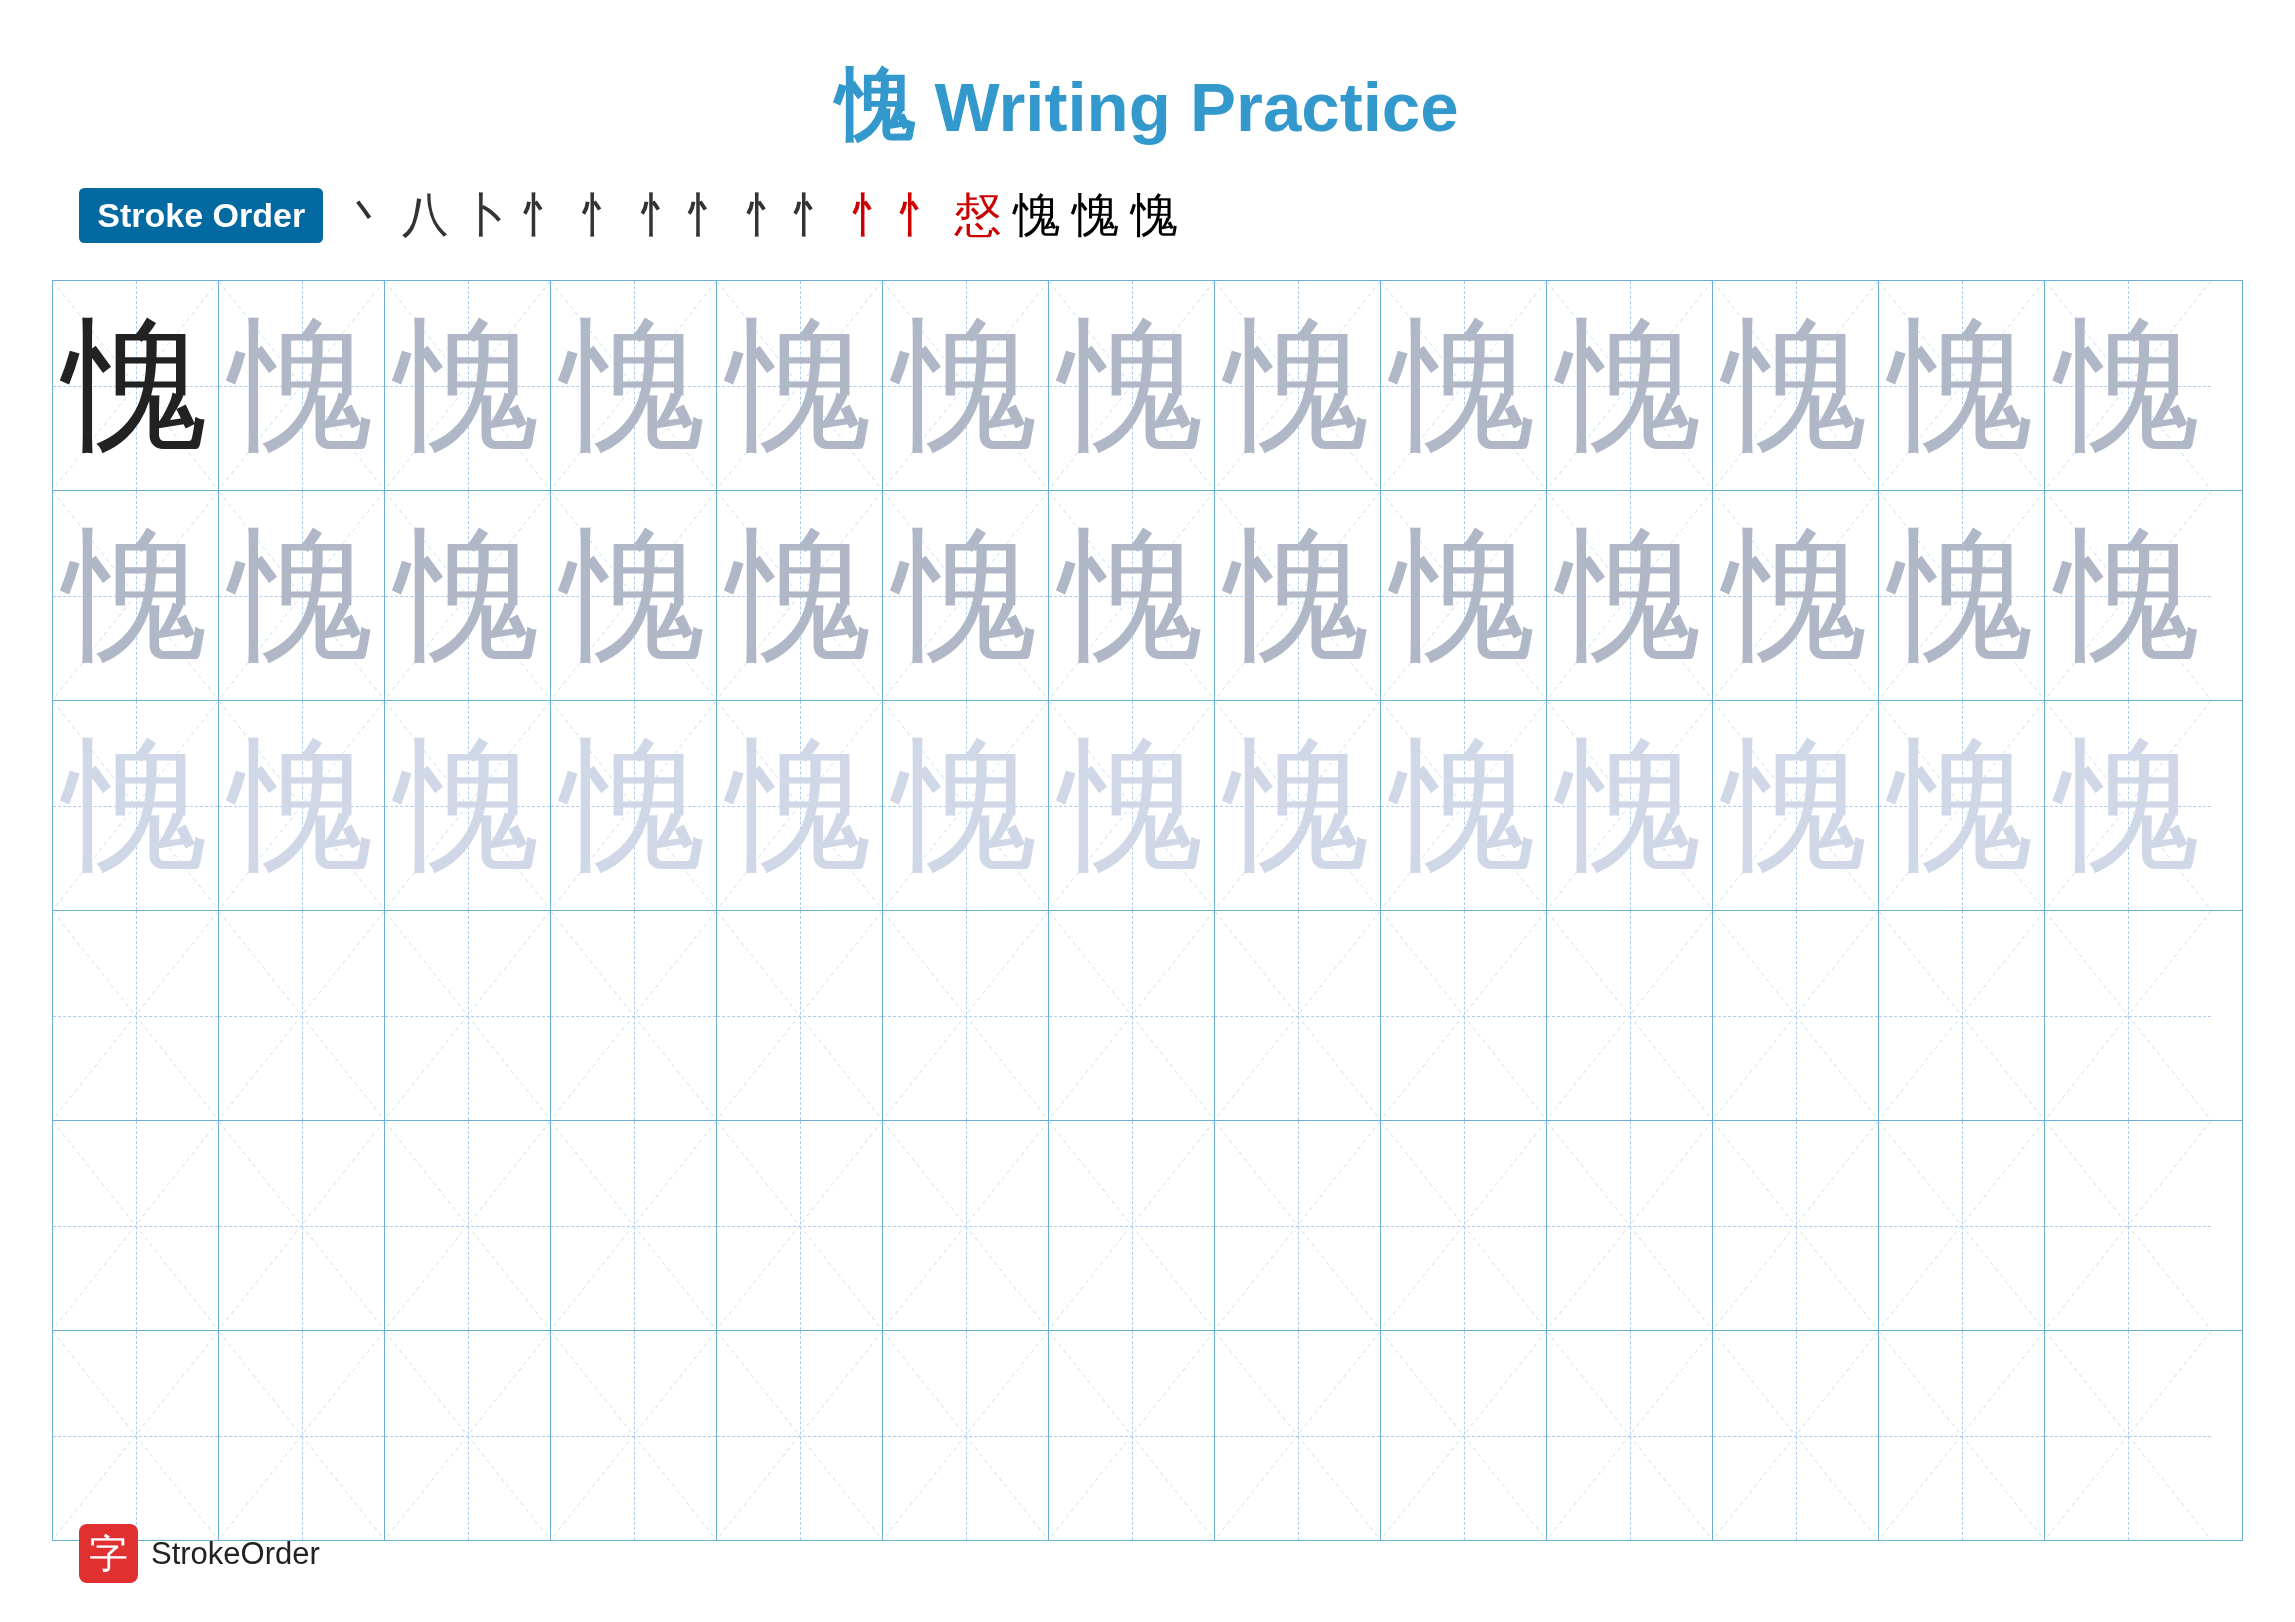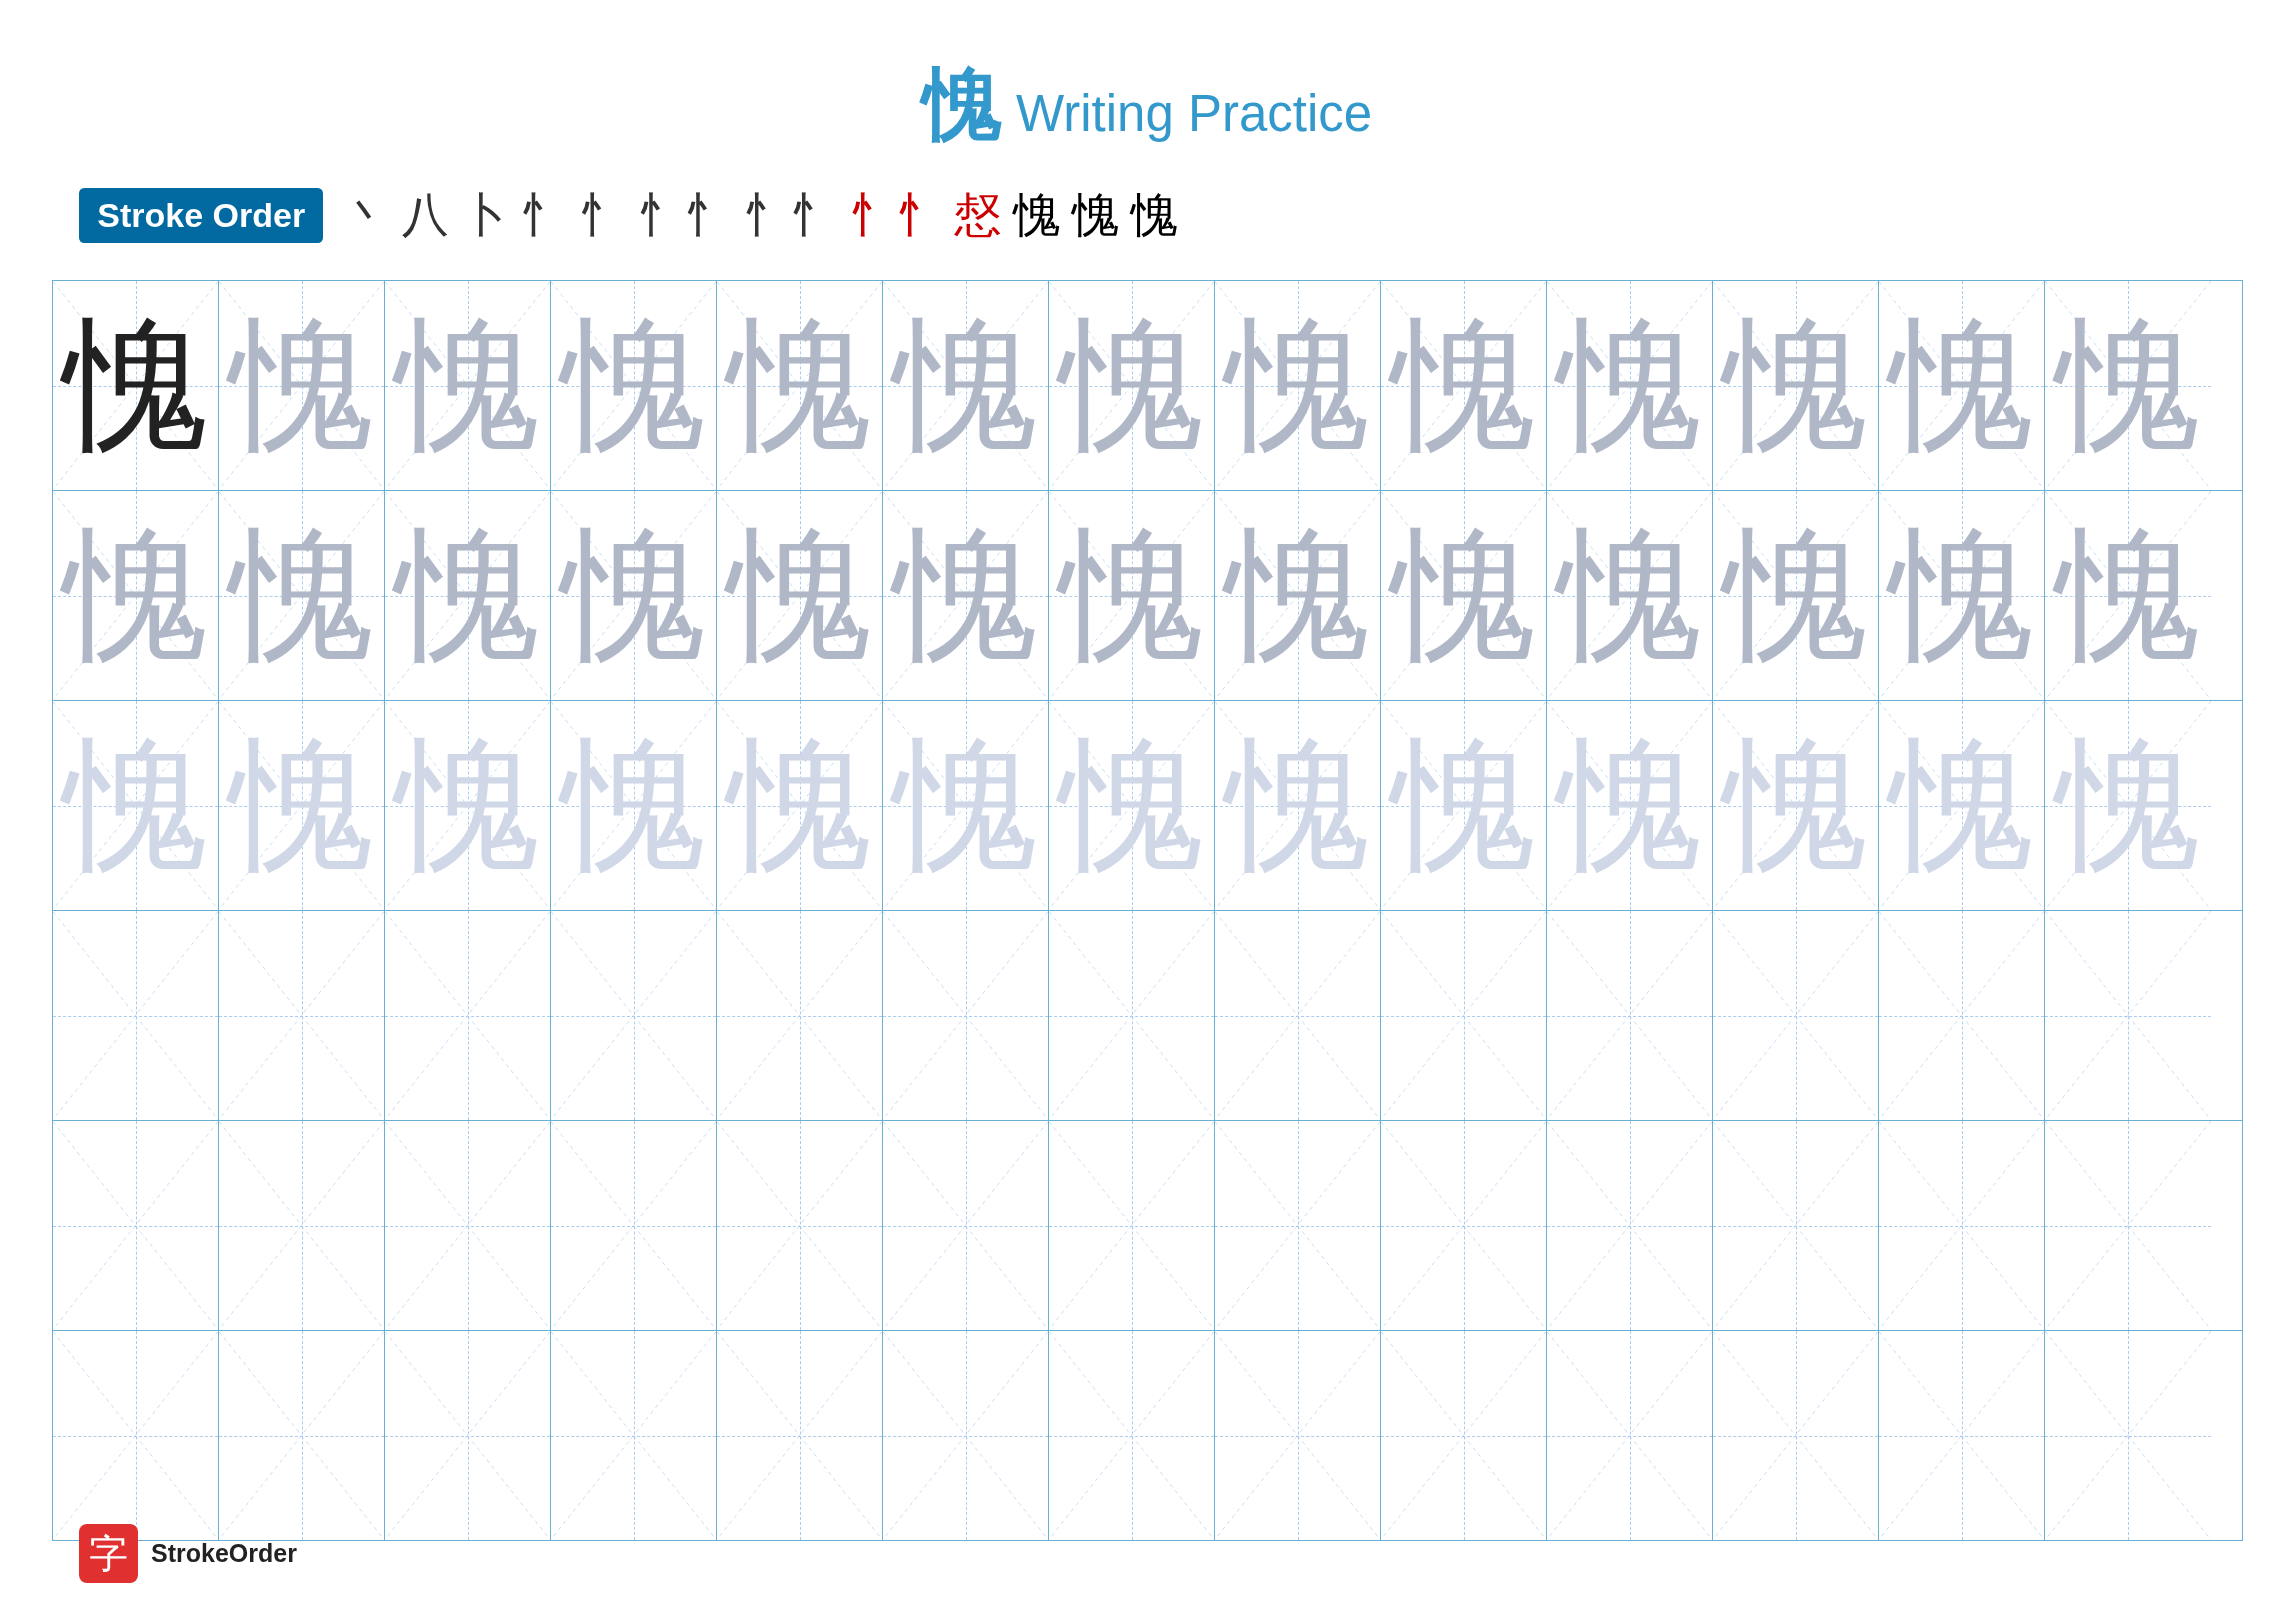--- a/index.html
+++ b/index.html
@@ -17,22 +17,22 @@
       padding-top: 52px;
       margin-bottom: 26px;
     }
     .page-title span.char {
       color: #3399cc;
       font-size: 79px;
       font-weight: bold;
     }
     .page-title span.text {
       color: #3399cc;
-      font-size: 51px;
-      font-weight: normal;
+      font-size: 69px;
+      font-weight: bold;
     }
 
     .stroke-order-row {
       display: flex;
       align-items: center;
       padding: 0 79px;
       margin-bottom: 33px;
       gap: 19.6px;
     }
     .stroke-order-badge {
@@ -161,22 +161,22 @@
       background: #e03030;
       border-radius: 7.9px;
       display: flex;
       align-items: center;
       justify-content: center;
       color: white;
       font-size: 39px;
       font-family: 'SimSun', serif;
     }
     .footer-logo-text {
-      font-size: 25px;
-      font-weight: bold;
+      font-size: 31px;
+      font-weight: normal;
       color: #222;
     }
   </style>
 </head>
 <body>
 
 <div class="page-title">
   <span class="char">愧</span><span class="text"> Writing Practice</span>
 </div>
 

